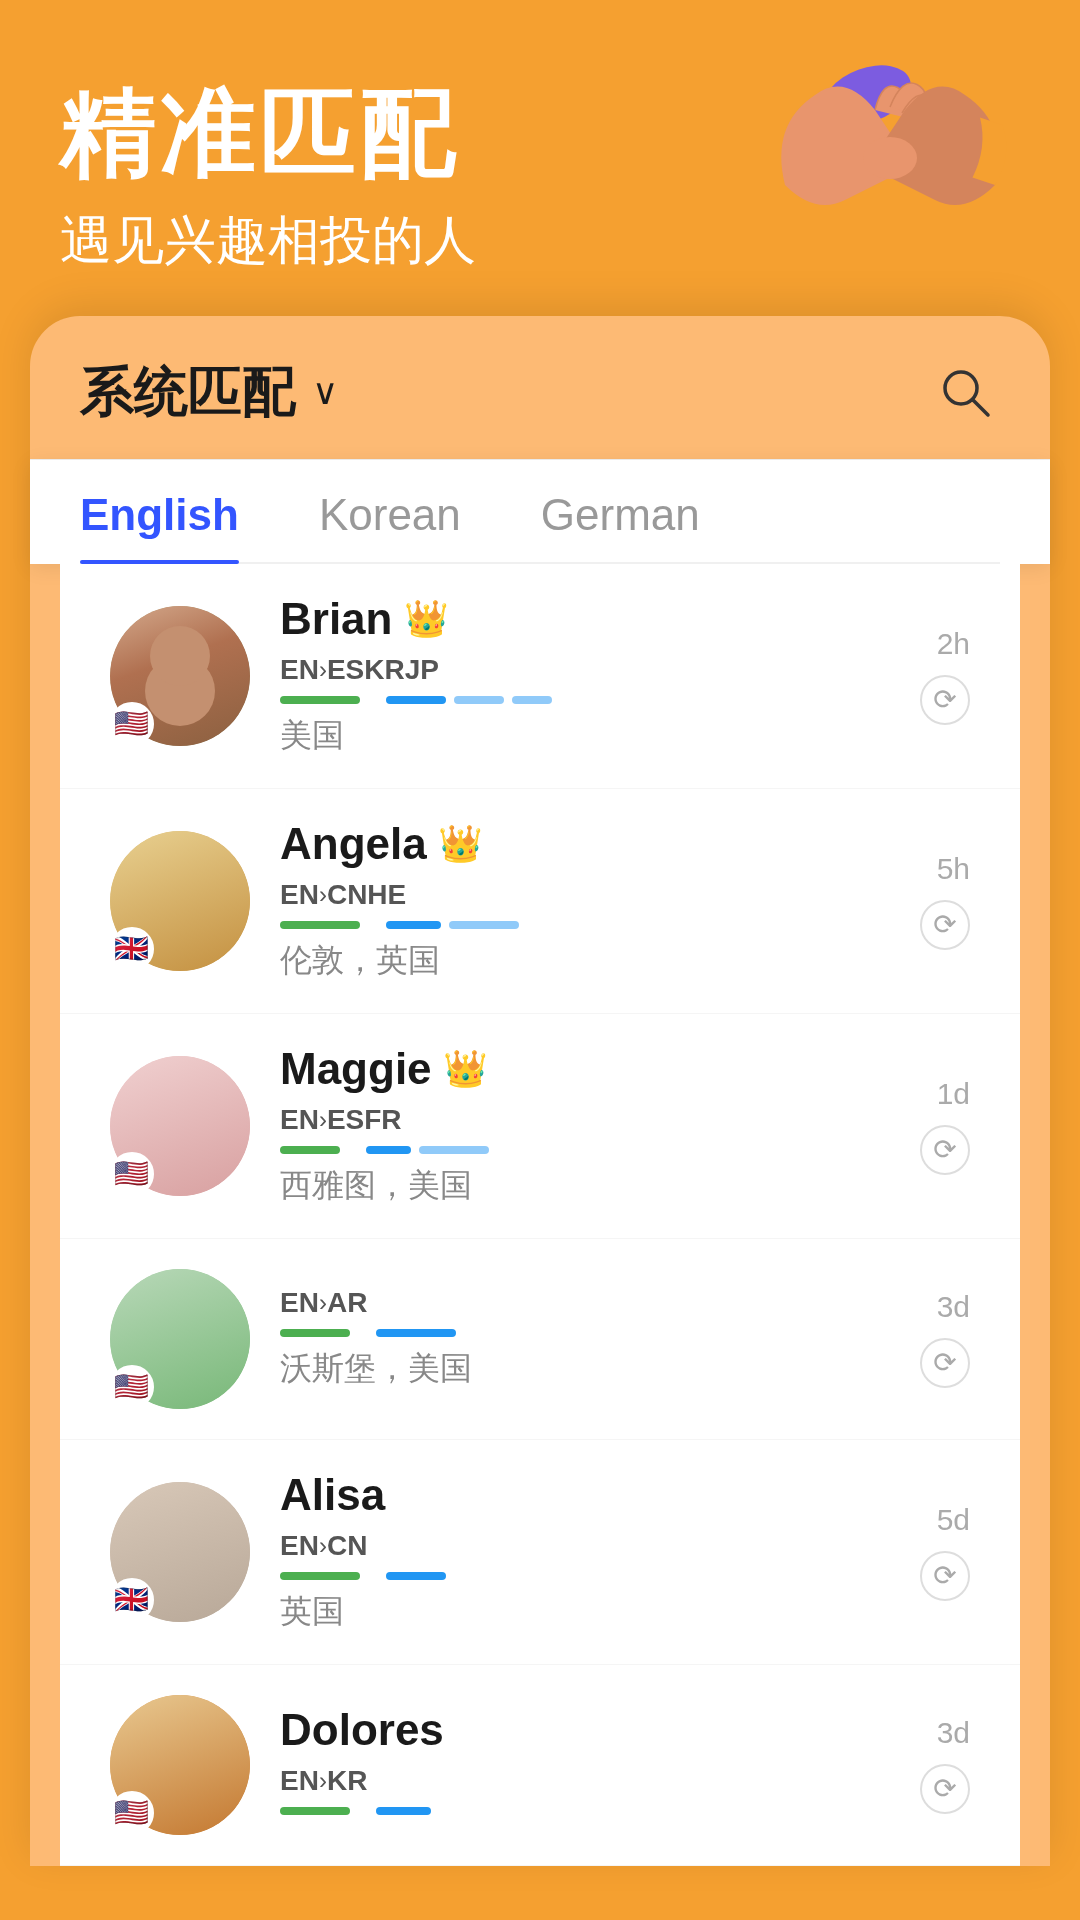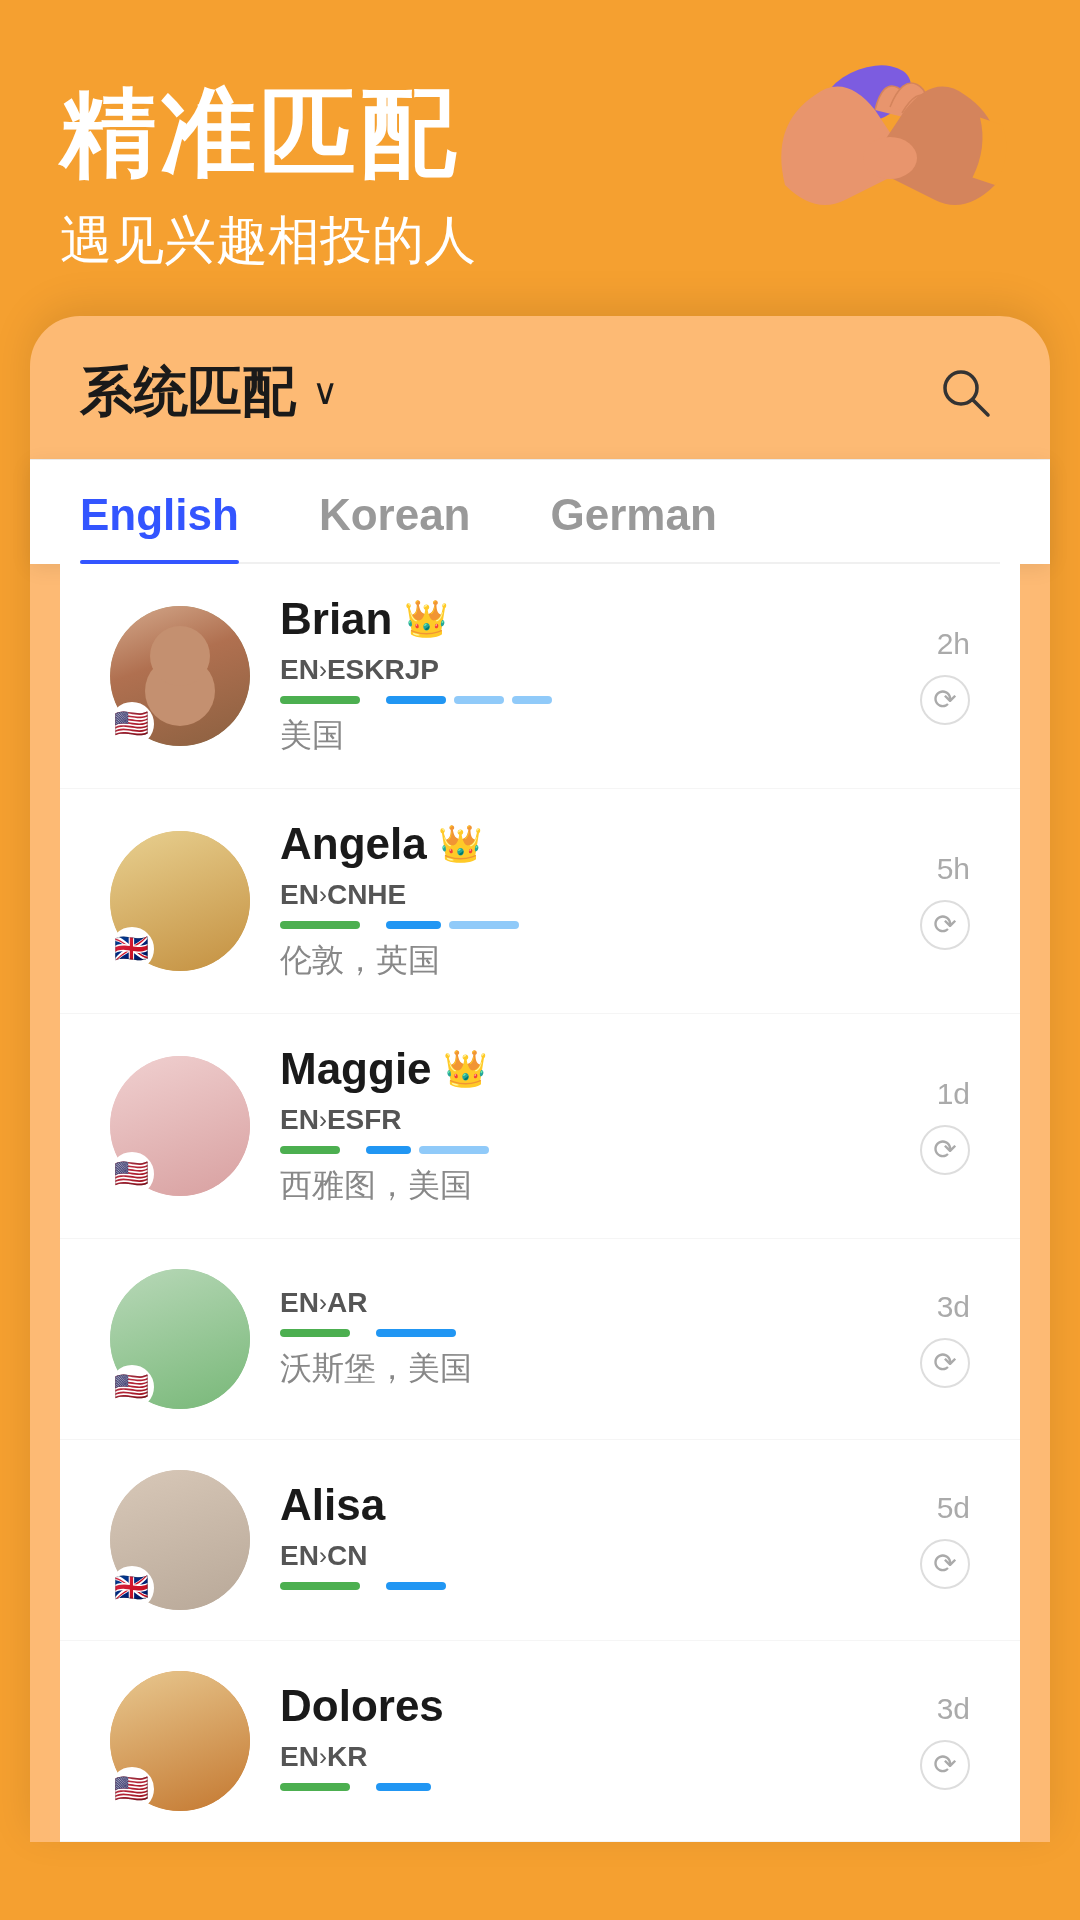--- a/index.html
+++ b/index.html
@@ -99,21 +99,20 @@
       border-bottom: 2px solid #f0f0f0;
       padding-bottom: 0;
     }
 
     .tab-item {
       font-size: 44px;
       padding-bottom: 22px;
       cursor: pointer;
       position: relative;
       color: #999;
-      font-weight: bold;
     }
 
     .tab-item.active {
       color: #3355FF;
       font-weight: 700;
     }
 
     .tab-item.active::after {
       content: '';
       position: absolute;
@@ -465,20 +464,21 @@
         <div class="lang-tags">
           <span class="lang-tag">EN</span>
           <span class="arrow-right">›</span>
           <span class="lang-tag">CN</span>
         </div>
         <div class="lang-bars">
           <div class="lang-bar bar-green bar-w80"></div>
           <div style="width:10px;"></div>
           <div class="lang-bar bar-blue bar-w60"></div>
         </div>
+        <div class="user-location">英国</div>
       </div>
       <div class="user-meta">
         <span class="time-ago">5d</span>
         <div class="connect-icon">⟳</div>
       </div>
     </div>
 
     <div class="user-item">
       <div class="avatar-container">
         <div class="avatar-circle" style="background: linear-gradient(135deg,#e8b878,#c47830); display:flex;align-items:center;justify-content:center;overflow:hidden;">

